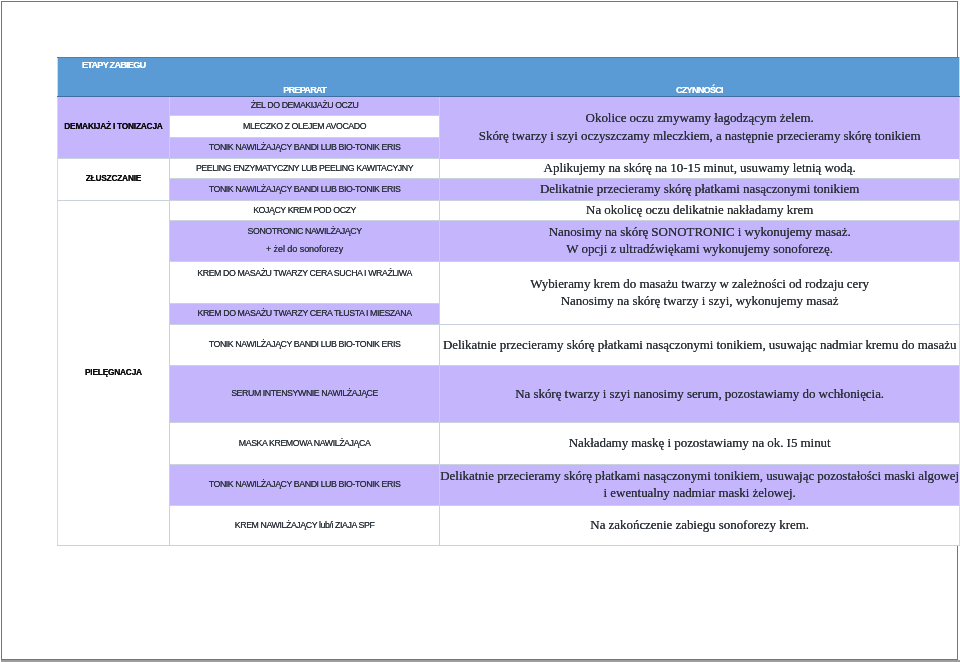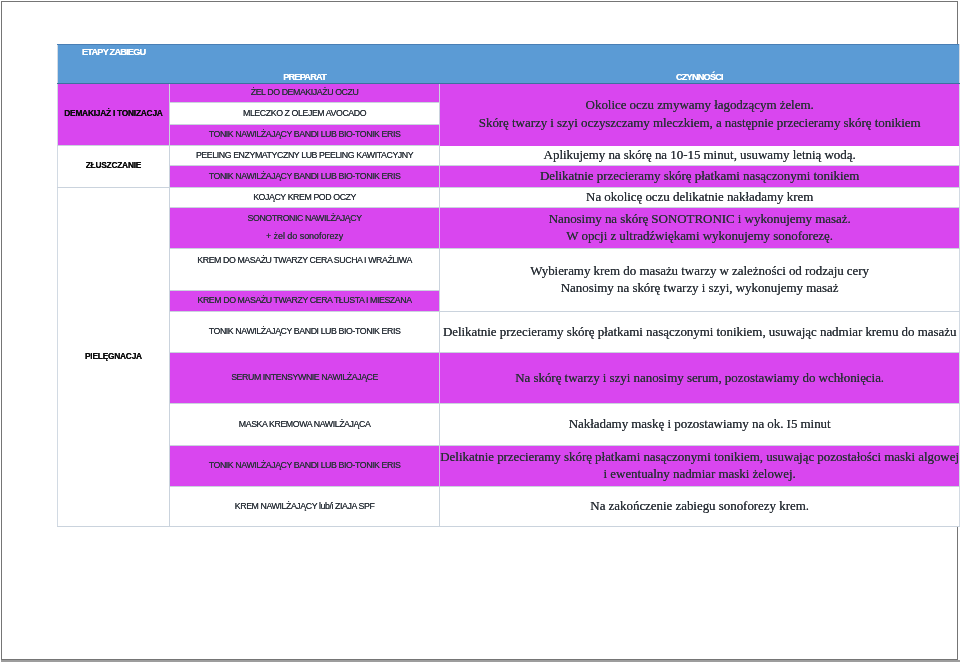--- a/index.html
+++ b/index.html
@@ -2,40 +2,40 @@
 <html><head>
 <meta charset="utf-8">
 <style>
   html,body{margin:0;padding:0;}
   body{width:960px;height:662px;overflow:hidden;background:#ffffff;
        font-family:"Liberation Sans",sans-serif;-webkit-font-smoothing:antialiased;}
   #page{position:absolute;left:1px;top:1px;width:957px;height:659px;
         box-sizing:border-box;border:1px solid #757575;background:#fff;}
   #pageshadow{position:absolute;left:1px;top:660px;width:959px;height:2px;background:#9d9d9d;}
 
-  table.proc{position:absolute;left:57px;top:44px;border-collapse:collapse;
+  table.proc{position:absolute;left:57px;top:57px;border-collapse:collapse;
              table-layout:fixed;border-spacing:0;transform:translateZ(0);}
   table.proc td{margin:0;vertical-align:middle;text-align:center;font-weight:normal;
                 padding:0;}
 
   
   table.proc tr.hdr td{background:#5B9BD5;color:#ffffff;font-weight:bold;font-size:9.2px;
             letter-spacing:-0.8px;border-bottom:1px solid #3F6F9F;border-top:1px solid #4A7FB5;line-height:12px;
             vertical-align:top;text-shadow:0 0 0.3px #ffffff;}
   table.proc tr.hdr td.h1{padding-top:0.6px;}
   table.proc tr.hdr td.h2, table.proc tr.hdr td.h3{padding-top:26px;}
 
   
   table.proc td.lbl{font-weight:bold;font-size:8.4px;color:#0d0d0d;letter-spacing:-0.25px;
                     padding-bottom:2.6px;line-height:10px;text-shadow:0 0 0.28px #0d0d0d;}
   table.proc td.prep{font-size:8.8px;color:#2c333b;letter-spacing:-0.42px;line-height:11px;
                      padding-bottom:0.6px;white-space:nowrap;text-shadow:0 0 0.2px #2c333b;}
   table.proc td.act{font-size:13px;color:#2b3138;letter-spacing:-0.05px;line-height:11px;
                     padding-bottom:1.6px;white-space:nowrap;text-shadow:0 0 0.2px #2b3138;font-family:Liberation Serif, serif;}
-  table.proc td.b{background:#d946ef;}
+  table.proc td.b{background:#c4b5fd;}
   table.proc td.w{background:#ffffff;}
   table.proc td.sep{border-bottom:1px solid #CAD3DD;}
   table.proc td.vsep{border-right:1px solid #CAD3DD;margin-top:24px;}
   table.proc td.vsepL{border-left:1px solid #CAD3DD;}
   table.proc td.edgeL{border-left:1px solid #D2DAE3;}
   table.proc td.edgeR{border-right:1px solid #D2DAE3;}
   table.proc td.bsep{border-bottom:1px solid #CAD3DD;}
   table.proc td.multi{line-height:17.5px;padding-bottom:0;}
   .ln{display:block;white-space:nowrap;line-height:17.5px;}
   .ln.big{font-size:9px;letter-spacing:-0.05px;}
@@ -109,21 +109,21 @@
       <span class="ln">Nanosimy na skórę twarzy i szyi, wykonujemy masaż</span>
     </td>
   </tr>
   <tr style="height:21px">
     <td class="prep b sep">KREM DO MASAŻU TWARZY CERA TŁUSTA I MIESZANA</td>
   </tr>
   <tr style="height:41px">
     <td class="prep w sep">TONIK NAWILŻAJĄCY BANDI LUB BIO-TONIK ERIS</td>
     <td class="act edgeR w sep vsepL">Delikatnie przecieramy skórę płatkami nasączonymi tonikiem, usuwając nadmiar kremu do masażu</td>
   </tr>
-  <tr style="height:51px">
+  <tr style="height:57px">
     <td class="prep b sep">SERUM INTENSYWNIE NAWILŻAJĄCE</td>
     <td class="act edgeR b sep vsepL">Na skórę twarzy i szyi nanosimy serum, pozostawiamy do wchłonięcia.</td>
   </tr>
   <tr style="height:42px">
     <td class="prep w sep">MASKA KREMOWA NAWILŻAJĄCA</td>
     <td class="act edgeR w sep vsepL">Nakładamy maskę i pozostawiamy na ok. I5 minut</td>
   </tr>
   <tr style="height:41px">
     <td class="prep b sep">TONIK NAWILŻAJĄCY BANDI LUB BIO-TONIK ERIS</td>
     <td class="act edgeR b sep vsepL">

